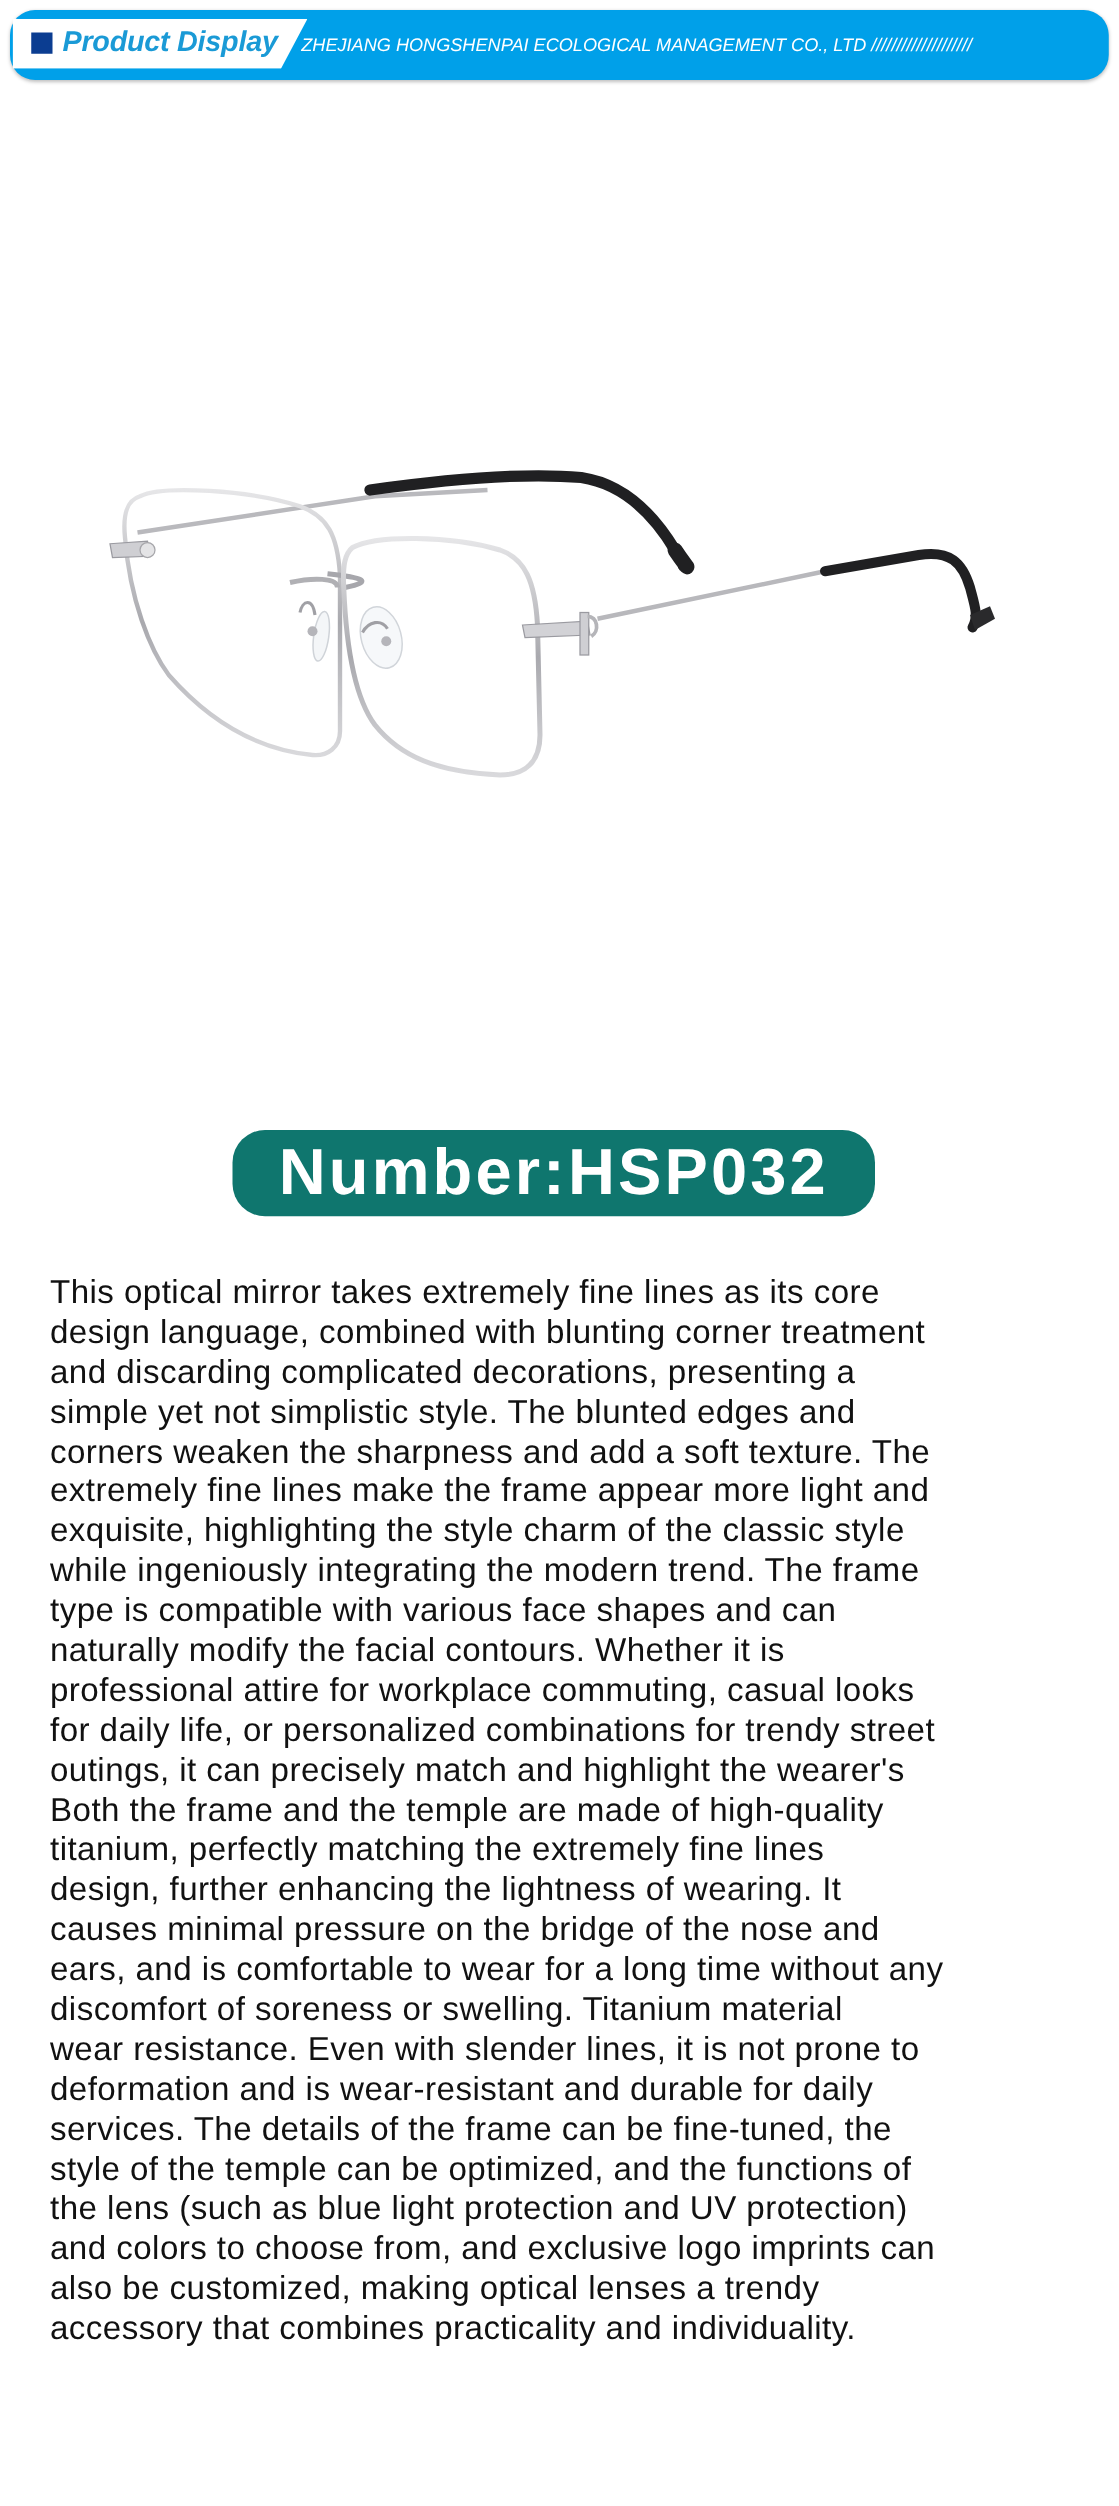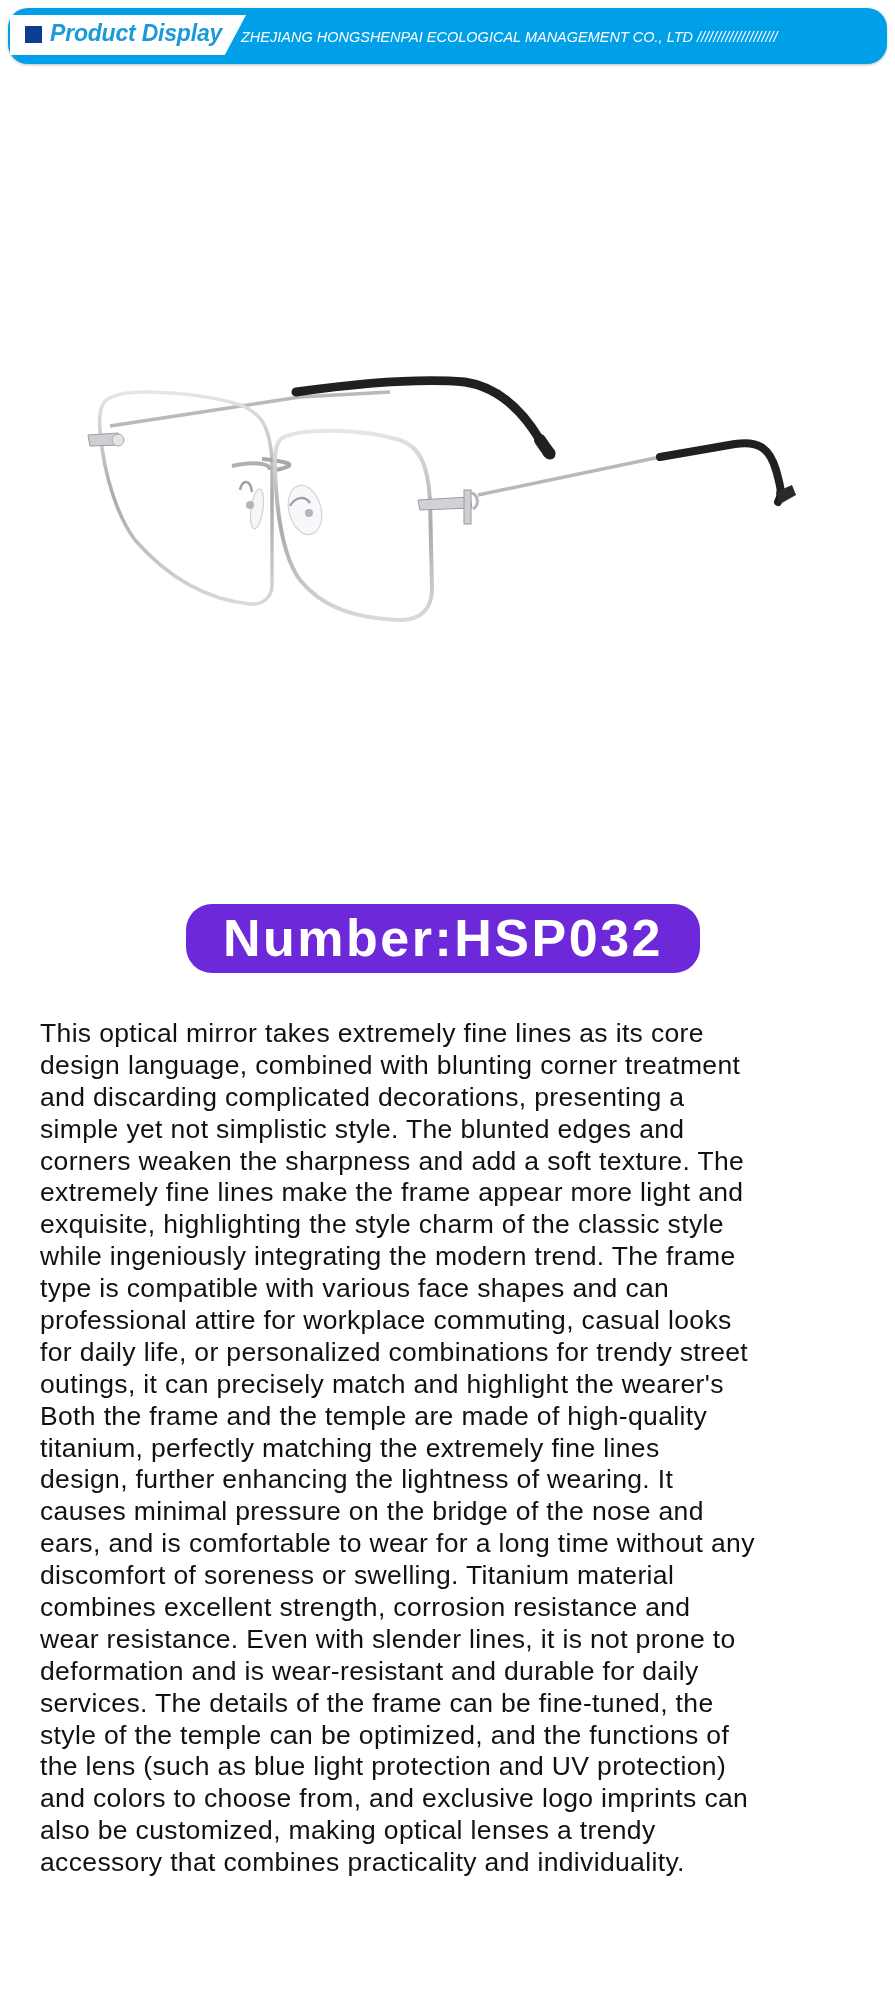--- a/index.html
+++ b/index.html
@@ -18,21 +18,21 @@
                    font-style: italic; color: #1a9ad6; letter-spacing: -0.2px; white-space: nowrap; }
   .header .company { position: absolute; left: 233px; top: 21px; font-size: 14.5px; font-style: italic;
                      color: #ffffff; white-space: nowrap; letter-spacing: 0px; }
 
   
   .product-image { position: absolute; left: 0; top: 80px; width: 895px; height: 780px; }
   .product-image svg { width: 100%; height: 100%; display: block; }
 
   
   .pill { position: absolute; left: 186px; top: 904px; width: 514px; height: 69px;
-          background: #6d28d9; border-radius: 26px; text-align: center; }
+          background: #0f766e; border-radius: 26px; text-align: center; }
   .pill span { display: inline-block; color: #ffffff; font-weight: bold; font-size: 52px;
                line-height: 69px; letter-spacing: 2.5px; }
 
   
   .description { position: absolute; left: 40px; top: 1001px; width: 840px;
                  font-size: 26.5px; line-height: 31.9px; color: #111111; margin-top: 17px; }
   .description .line { white-space: nowrap; height: 31.9px; letter-spacing: 0.35px; }
 </style>
 </head>
 <body>
@@ -92,30 +92,30 @@
 <div class="description">
   <div class="line">This optical mirror takes extremely fine lines as its core</div>
   <div class="line">design language, combined with blunting corner treatment</div>
   <div class="line">and discarding complicated decorations, presenting a</div>
   <div class="line">simple yet not simplistic style. The blunted edges and</div>
   <div class="line">corners weaken the sharpness and add a soft texture. The</div>
   <div class="line">extremely fine lines make the frame appear more light and</div>
   <div class="line">exquisite, highlighting the style charm of the classic style</div>
   <div class="line">while ingeniously integrating the modern trend. The frame</div>
   <div class="line">type is compatible with various face shapes and can</div>
+  <div class="line">naturally modify the facial contours. Whether it is</div>
   <div class="line">professional attire for workplace commuting, casual looks</div>
   <div class="line">for daily life, or personalized combinations for trendy street</div>
   <div class="line">outings, it can precisely match and highlight the wearer's</div>
   <div class="line">Both the frame and the temple are made of high-quality</div>
   <div class="line">titanium, perfectly matching the extremely fine lines</div>
   <div class="line">design, further enhancing the lightness of wearing. It</div>
   <div class="line">causes minimal pressure on the bridge of the nose and</div>
   <div class="line">ears, and is comfortable to wear for a long time without any</div>
   <div class="line">discomfort of soreness or swelling. Titanium material</div>
-  <div class="line">combines excellent strength, corrosion resistance and</div>
   <div class="line">wear resistance. Even with slender lines, it is not prone to</div>
   <div class="line">deformation and is wear-resistant and durable for daily</div>
   <div class="line">services. The details of the frame can be fine-tuned, the</div>
   <div class="line">style of the temple can be optimized, and the functions of</div>
   <div class="line">the lens (such as blue light protection and UV protection)</div>
   <div class="line">and colors to choose from, and exclusive logo imprints can</div>
   <div class="line">also be customized, making optical lenses a trendy</div>
   <div class="line">accessory that combines practicality and individuality.</div>
 </div>
 

